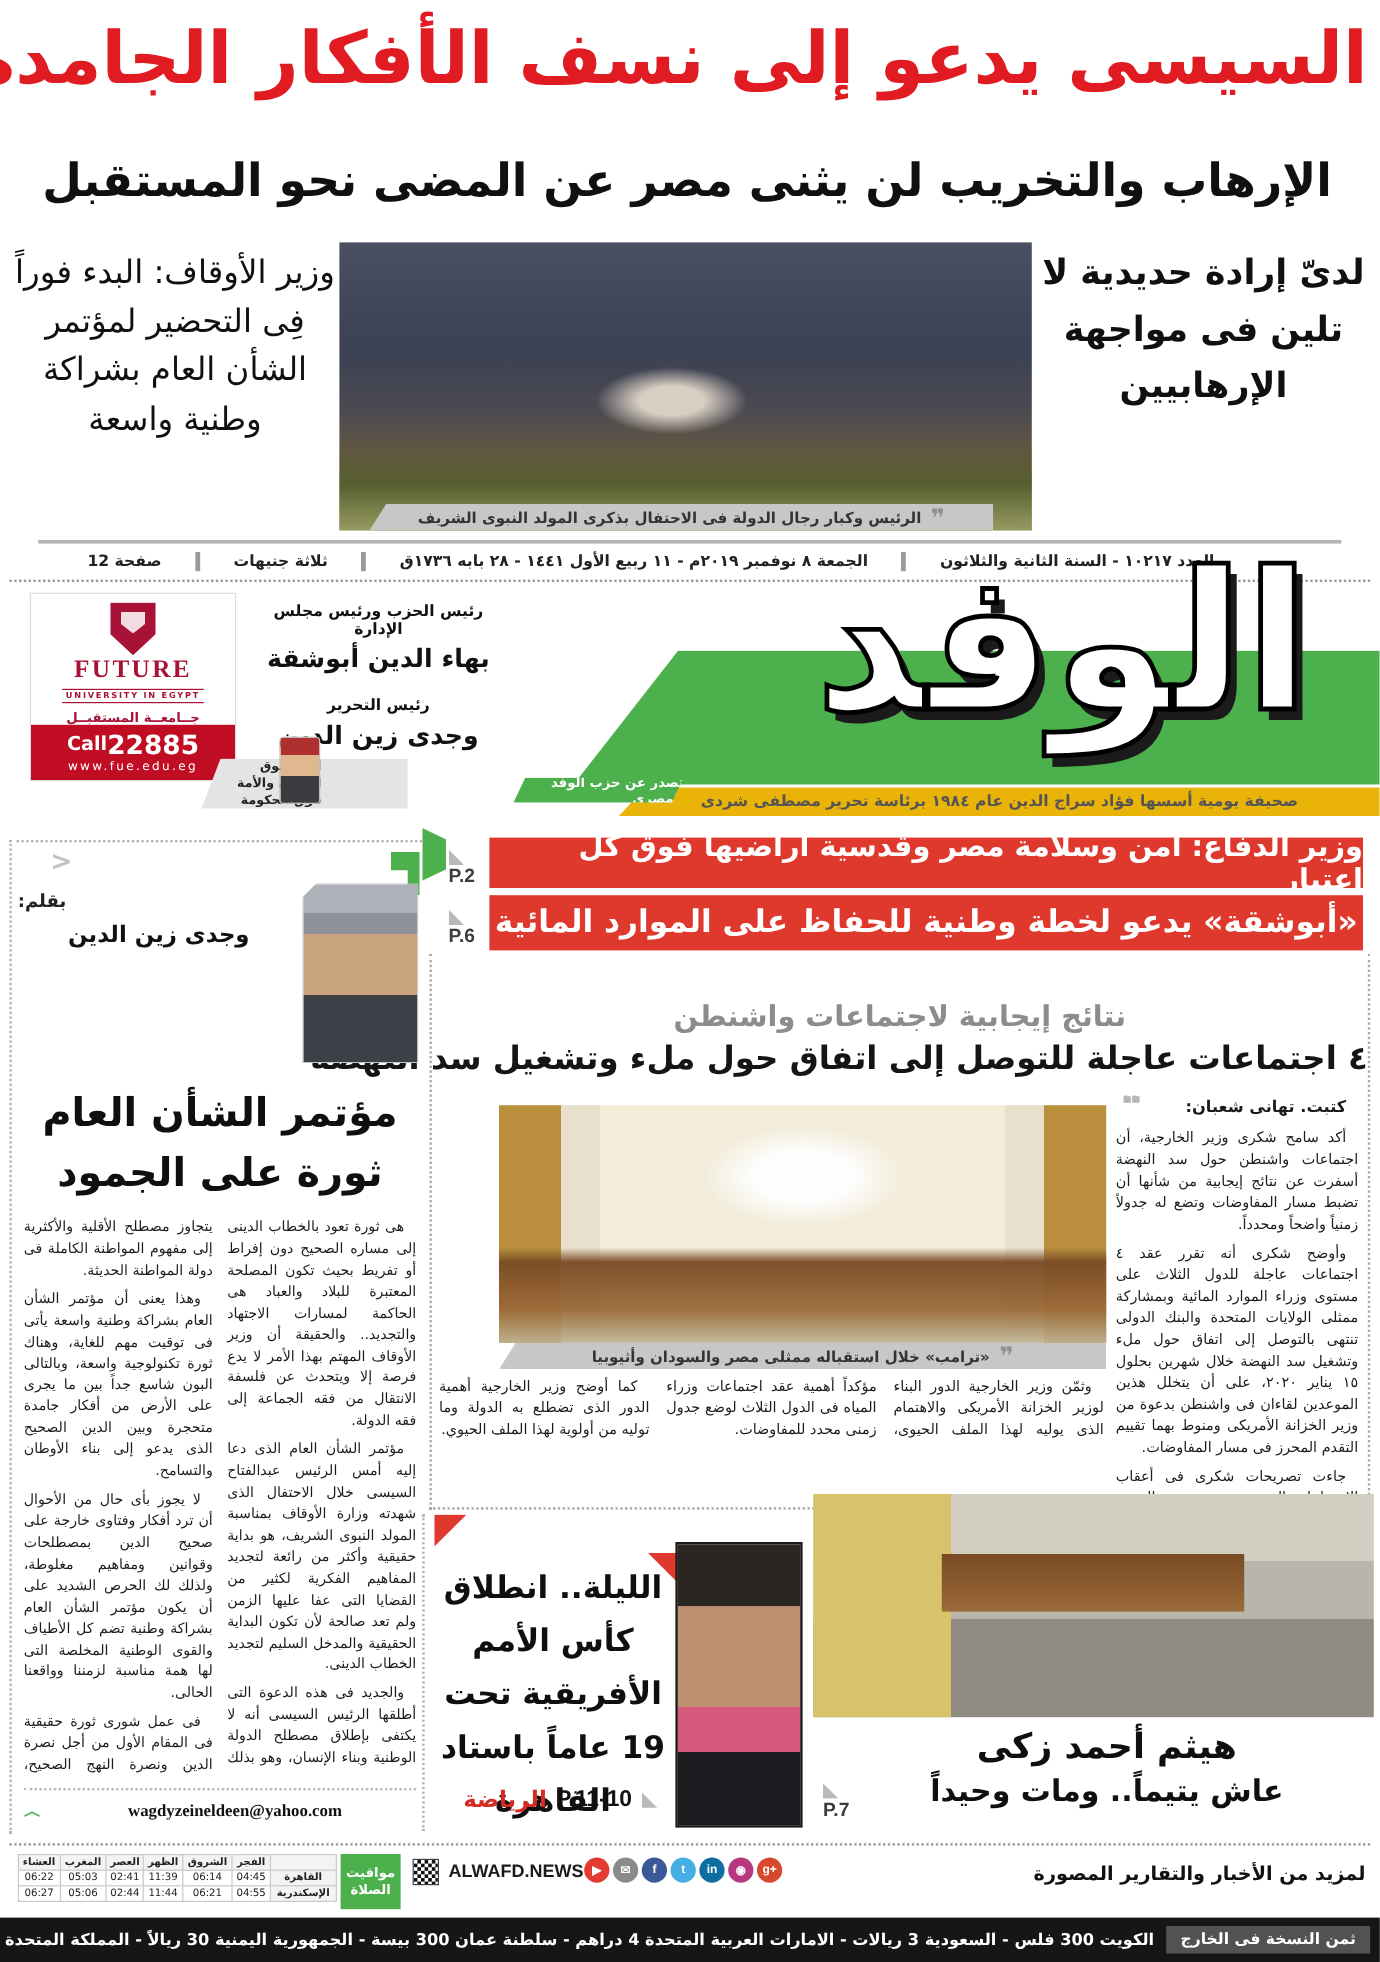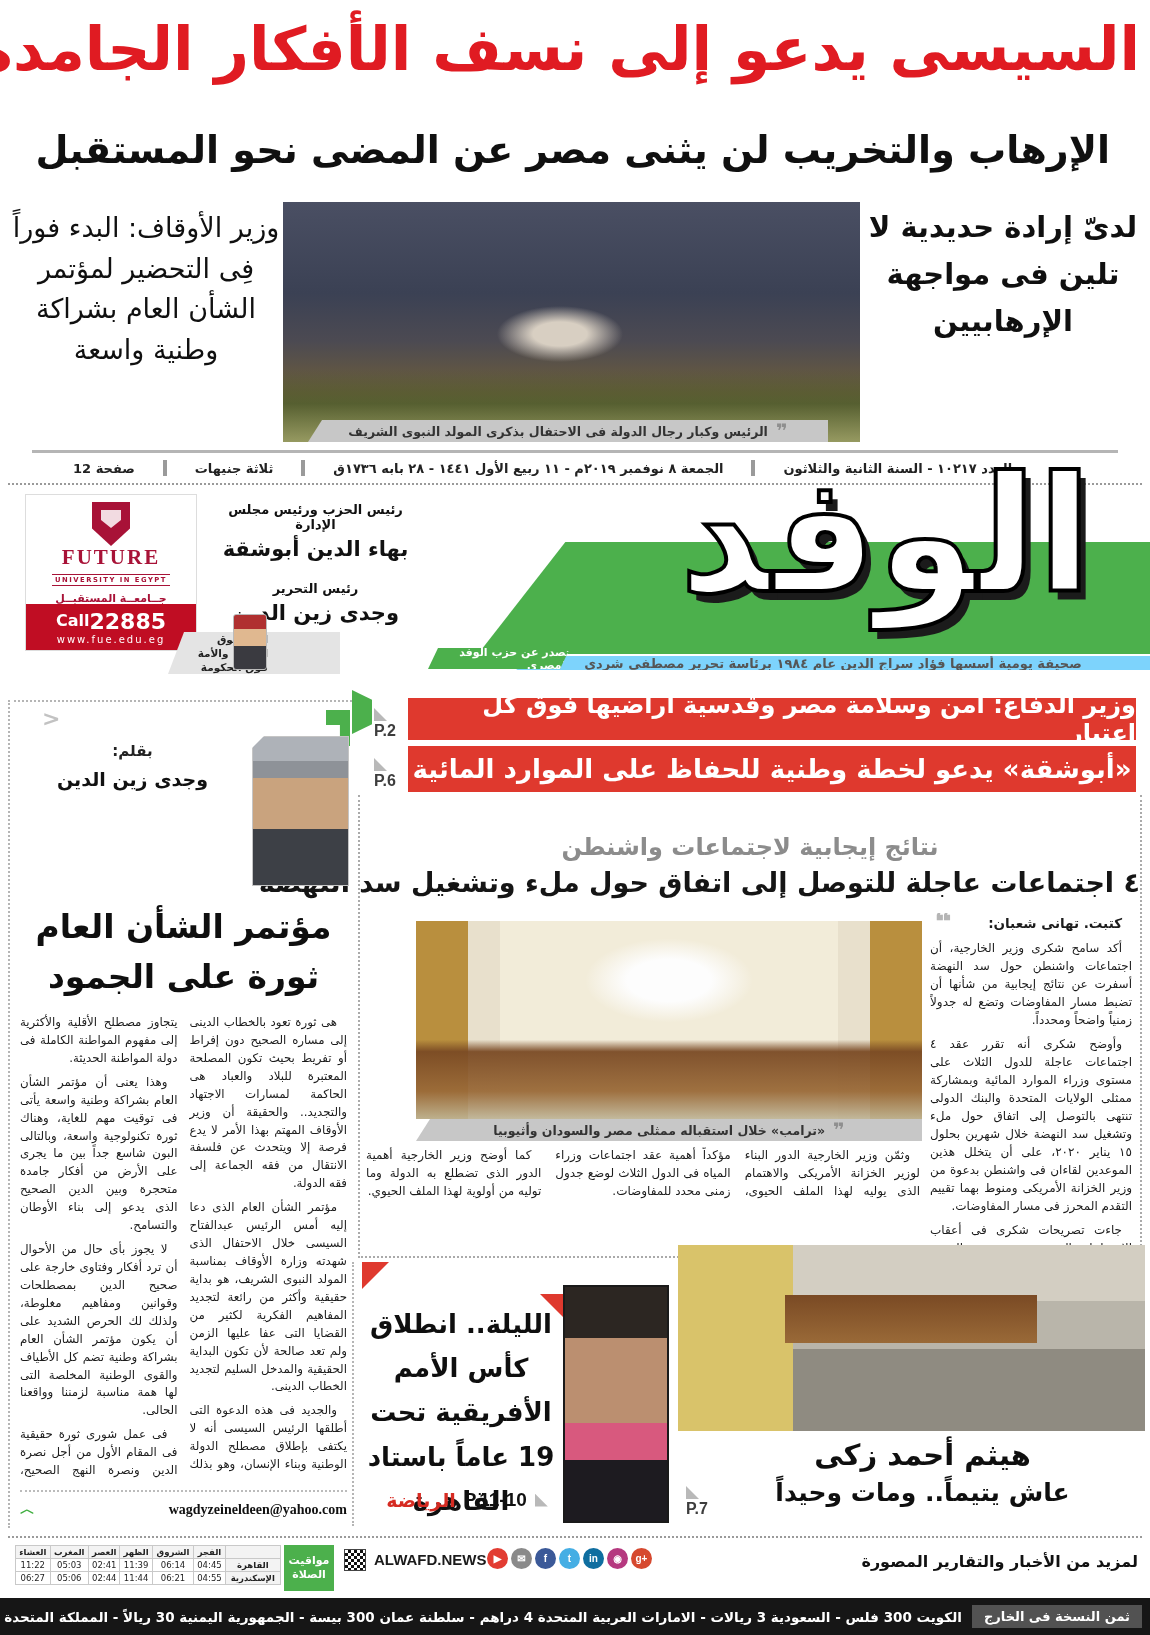--- a/index.html
+++ b/index.html
@@ -61,21 +61,21 @@
     clip-path:polygon(16px 0,100% 0,100% 100%,0 100%);
     display:flex;align-items:center;padding:0 72px 0 10px;
     font-size:10.5px;font-weight:bold;line-height:1.35;color:#222;text-align:right}
 
   .band{top:542px;right:0;width:672px;height:112px;background:var(--green);clip-path:polygon(13% 0,100% 0,100% 100%,0 100%)}
   .logo{top:448px;right:58px;font-size:160px;font-weight:bold;line-height:1.1;color:#fff;z-index:3;
     -webkit-text-stroke:4px #000;text-shadow:7px 9px 0 #1b1b1b}
   .ribbon{top:648px;left:428px;width:142px;height:21px;background:var(--green);color:#fff;font-size:11px;font-weight:bold;
     display:flex;align-items:center;justify-content:center;z-index:4;
     clip-path:polygon(10px 0,100% 0,calc(100% - 10px) 100%,0 100%)}
-  .founded{top:656px;left:516px;right:0;height:14px;background:#7dd3fc;color:#555;font-size:13px;font-weight:bold;
+  .founded{top:656px;left:516px;right:0;height:24px;background:#eab308;color:#555;font-size:13px;font-weight:bold;
     display:flex;align-items:center;justify-content:center;clip-path:polygon(22px 0,100% 0,100% 100%,0 100%)}
 
   
   .acc-green{top:690px;left:352px;width:20px;height:44px;background:var(--green);clip-path:polygon(0 0,100% 22%,100% 78%,0 100%)}
   .teaser{left:408px;width:728px;background:var(--barred);color:#fff;display:flex;align-items:center;justify-content:center;font-weight:bold}
   .t1{top:698px;height:42px;font-size:24px}
   .t2{top:746px;height:46px;font-size:26px}
   .pnum{left:374px;width:34px;font-size:16px;font-weight:bold;color:#3d3d3d;direction:ltr;text-align:left;font-family:"Liberation Sans",sans-serif}
   .pnum::before{content:"";display:block;width:13px;height:13px;background:#b9b9b9;clip-path:polygon(0 0,100% 100%,0 100%);margin-bottom:1px}
   .p1{top:708px}.p2{top:758px}
@@ -101,32 +101,32 @@
   .lead-bottom p{margin:0 0 5px;text-indent:10px}
 
   
   .v-dot{border-left:2px dotted #b5b5b5}
   .vd-left{top:700px;left:8px;height:828px}
   .vd-mid{top:1262px;left:352px;height:264px}
   .op-top-dot{top:700px;left:14px;width:338px;border-top:2px dotted #b5b5b5}
   .gt{top:706px;left:42px;color:#c2c2c2;font-size:22px;font-weight:bold;direction:ltr}
   .op-green{top:710px;left:326px;width:24px;height:36px;background:var(--green);
     clip-path:polygon(0 0,100% 0,100% 100%,58% 100%,58% 42%,0 42%)}
-  .op-lbl{top:742px;left:15px;width:235px;text-align:center;font-size:15px;font-weight:bold;color:#222}
+  .op-lbl{top:742px;left:15px;width:235px;text-align:left;font-size:15px;font-weight:bold;color:#222}
   .op-author{top:768px;left:15px;width:235px;text-align:center;font-size:19px;font-weight:bold;color:#111}
   .op-photo{top:736px;left:252px;width:97px;height:150px;border:1px solid #c5c5c5;
     clip-path:polygon(0 12px,12px 0,100% 0,100% 100%,0 100%);
     background:linear-gradient(180deg,#aeb2b8 0 16%,#8e9298 16% 28%,#c9a37e 28% 62%,#3d4046 62% 100%)}
   .op-h{top:902px;left:15px;width:337px;text-align:center;font-size:33px;font-weight:bold;line-height:1.5;color:#0f0f0f}
   .op-body{top:1014px;left:20px;width:327px;height:470px;overflow:hidden;column-count:2;column-gap:12px;
     font-size:11.8px;line-height:1.52;text-align:justify;color:#1c1c1c}
   .op-body p{margin:0 0 6px;text-indent:10px}
   .op-mail{top:1490px;left:20px;width:327px;border-top:2px dotted #bbb;padding-top:8px;display:flex;align-items:center;direction:ltr}
   .chev{color:#3fae3f;font-weight:bold;font-size:15px;margin-right:10px}
-  .mail{flex:1;text-align:right;font-family:"Liberation Serif",serif;font-weight:bold;font-size:14px;color:#111}
+  .mail{flex:1;text-align:center;font-family:"Liberation Serif",serif;font-weight:bold;font-size:14px;color:#111}
 
   
   .fold-red1{top:1262px;left:362px;width:27px;height:27px;background:var(--barred);clip-path:polygon(0 0,100% 0,0 100%)}
   .fold-red2{top:1294px;left:540px;width:25px;height:25px;background:var(--barred);clip-path:polygon(100% 0,100% 100%,0 0)}
   .sp-h{top:1302px;left:362px;width:198px;font-size:26px;font-weight:bold;line-height:1.7;text-align:center;color:#0f0f0f}
   .sp-foot{top:1489px;left:372px;width:190px;display:flex;align-items:center;justify-content:center;gap:8px;font-size:19px;font-weight:bold}
   .sp-sec{color:#d62b22}
   .sp-pg{color:#111;direction:ltr;font-family:"Liberation Sans",sans-serif}
   .sp-fold{width:13px;height:13px;background:#b9b9b9;clip-path:polygon(0 0,100% 100%,0 100%)}
   .sp-photo{top:1285px;left:563px;width:106px;height:238px;border:2px solid #1a1a1a;
@@ -307,21 +307,21 @@
       <th>المغرب</th>
       <th>العشاء</th>
     </tr>
     <tr>
       <td class="city">القاهرة</td>
       <td>04:45</td>
       <td>06:14</td>
       <td>11:39</td>
       <td>02:41</td>
       <td>05:03</td>
-      <td>11:22</td>
+      <td>06:22</td>
     </tr>
     <tr>
       <td class="city">الإسكندرية</td>
       <td>04:55</td>
       <td>06:21</td>
       <td>11:44</td>
       <td>02:44</td>
       <td>05:06</td>
       <td>06:27</td>
     </tr>

